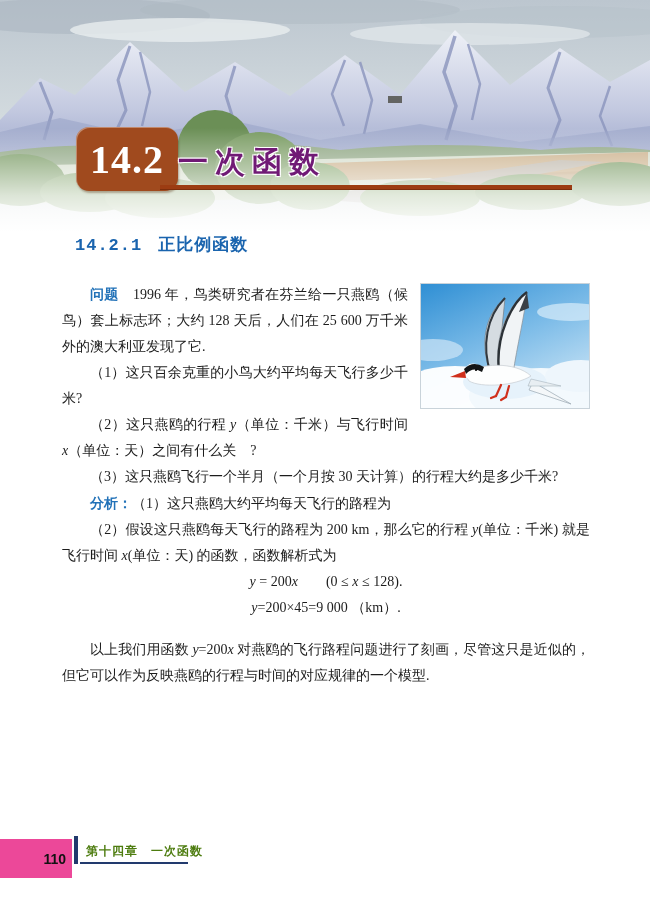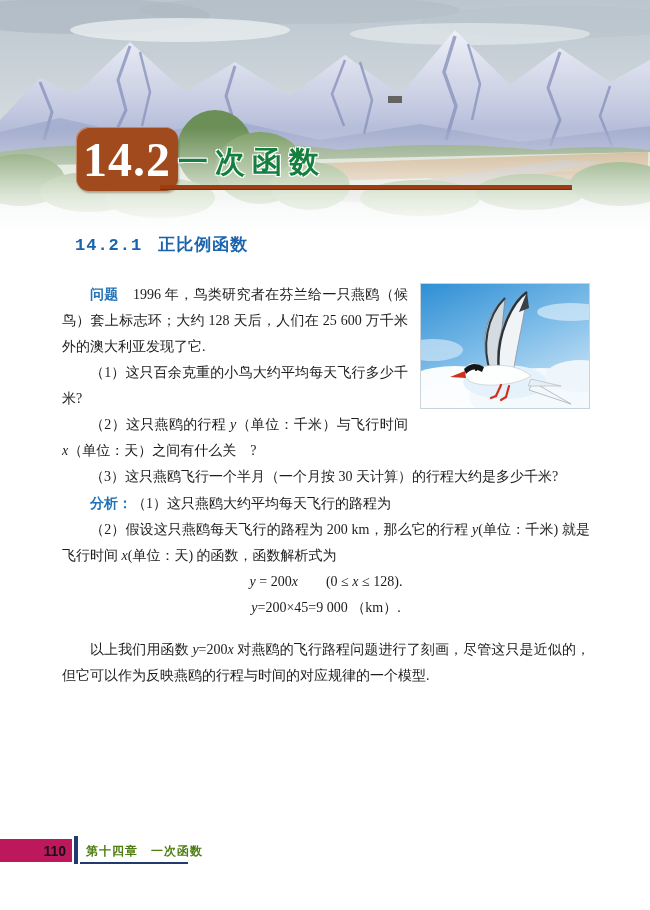--- a/index.html
+++ b/index.html
@@ -5,44 +5,44 @@
   html,body{margin:0;padding:0;}
   .page{position:relative;width:650px;height:910px;background:#ffffff;overflow:hidden;
         font-family:"Liberation Serif","DejaVu Serif",serif;color:#1c1c1c;}
   
   .header-photo{position:absolute;left:0;top:0;width:650px;height:232px;}
   
   .chapter-badge{position:absolute;left:76px;top:127px;width:102px;height:64px;
       background:#a04a1e;border-radius:13px;box-shadow:inset 1px 1px 0 rgba(255,255,255,.35), 1px 2px 2px rgba(80,40,10,.35);
       display:flex;align-items:center;justify-content:center;}
   .chapter-badge span{color:#ffffff;font-family:"Liberation Serif",serif;font-weight:bold;
-      font-size:48px;letter-spacing:1px;}
+      font-size:40px;letter-spacing:1px;}
   .chapter-title{position:absolute;left:178px;top:142px;font-family:"Liberation Sans",sans-serif;
-      font-weight:900;font-size:30px;color:#15803d;letter-spacing:7px;
+      font-weight:900;font-size:30px;color:#701a75;letter-spacing:7px;
       text-shadow:1px 1px 0 #ffffff,-1px -1px 0 #ffffff,1px -1px 0 #ffffff,-1px 1px 0 #ffffff;}
   .chapter-rule{position:absolute;left:160px;top:185px;width:412px;height:4px;
       background:#9c3c12;border-bottom:1px solid #7c2e0c;}
   
   .section-heading{position:absolute;left:75px;top:233px;font-family:Liberation Mono, monospace;
       font-weight:bold;font-size:17px;color:#1a64ae;letter-spacing:1px;}
   .section-heading .gap{display:inline-block;width:16px;}
   
   .content{position:absolute;left:62px;top:281px;width:528px;font-size:14px;line-height:26px;
       text-align:justify;}
   .content p{margin:0;text-indent:2em;}
   .blue-label{color:#2272b8;font-family:"Liberation Sans",sans-serif;font-weight:bold;}
   .mi{font-style:italic;font-family:"Liberation Serif",serif;}
   .eq{margin:0;text-indent:0 !important;text-align:center;}
   .closing{margin-top:16px !important;}
   
   .bird-photo{float:right;width:170px;height:126px;margin:2px 0 16px 12px;
       border:1px solid #c9d3da;box-sizing:border-box;}
   .bird-photo svg{display:block;}
   
-  .footer-band{position:absolute;left:0;top:839px;width:72px;height:23px;background:#be185d;
+  .footer-band{position:absolute;left:0;top:839px;width:72px;height:39px;background:#ec4899;
       display:flex;align-items:center;justify-content:flex-end;padding-right:6px;box-sizing:border-box;}
   .footer-band span{font-family:"Liberation Sans",sans-serif;font-weight:bold;font-size:14px;color:#111;}
   .footer-bar{position:absolute;left:74px;top:836px;width:4px;height:28px;background:#223a6d;}
   .footer-chapter{position:absolute;left:86px;top:843px;font-family:"Liberation Sans",sans-serif;
       font-weight:bold;font-size:12px;color:#4d7c0f;letter-spacing:1px;}
   .footer-rule{position:absolute;left:80px;top:862px;width:108px;height:2px;background:#223a6d;}
 </style>
 </head>
 <body>
 

